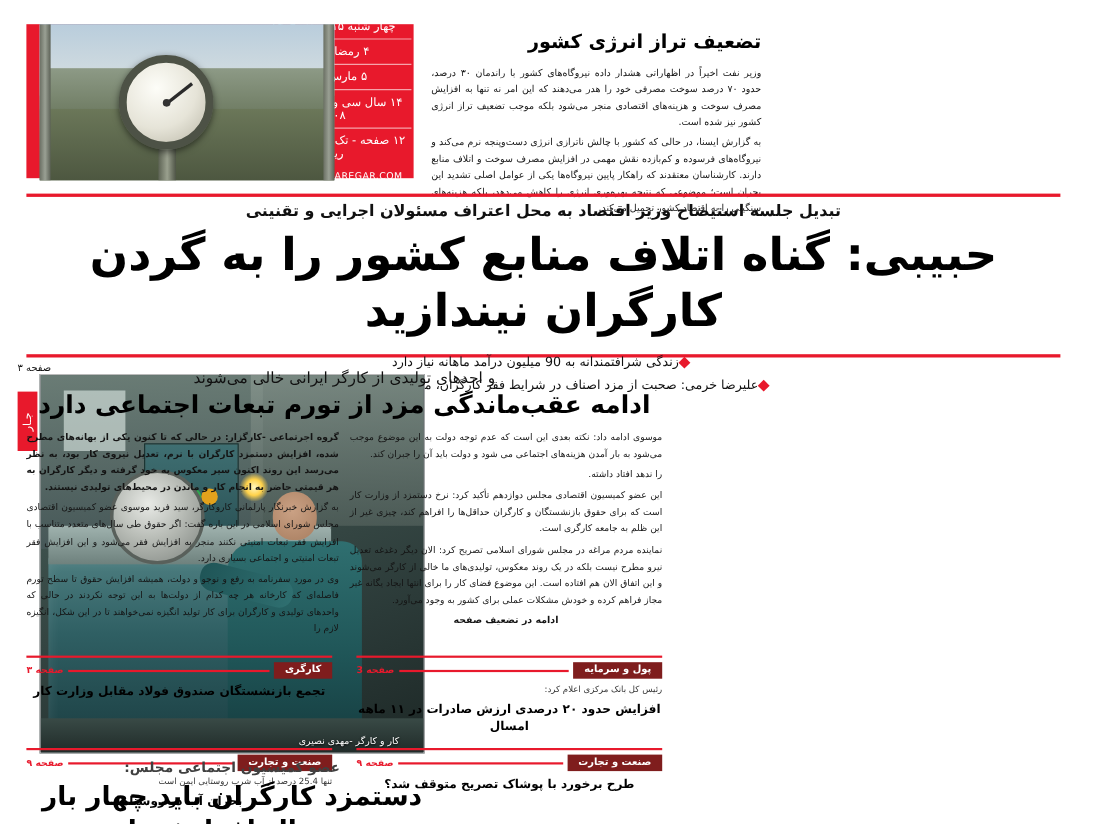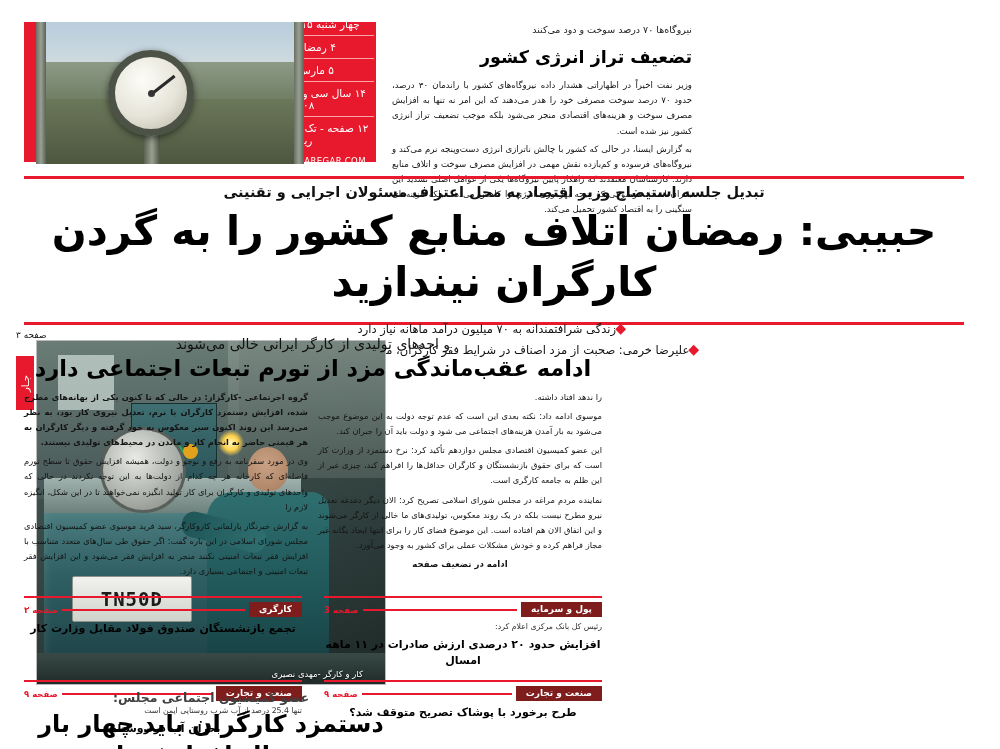--- a/index.html
+++ b/index.html
@@ -330,36 +330,35 @@
     <div class="tp-sky"></div>
     <div class="tp-hill"></div>
     <div class="tp-ground"></div>
     <div class="tp-pipe" style="left:0"></div>
     <div class="tp-pipe" style="right:0"></div>
     <div class="tp-stem"></div>
     <div class="tp-gauge"></div>
   </div>
 
   <div class="top-summary">
-    <div class="ts-kicker">نیروگاه‌ها ۷۰ درصد سوخت و دود می‌کنند</div>
     <div class="ts-title">تضعیف تراز انرژی کشور</div>
     <div class="ts-body">
       <p>وزیر نفت اخیراً در اظهاراتی هشدار داده نیروگاه‌های کشور با راندمان ۳۰ درصد، حدود ۷۰ درصد سوخت مصرفی خود را هدر می‌دهند که این امر نه تنها به افزایش مصرف سوخت و هزینه‌های اقتصادی منجر می‌شود بلکه موجب تضعیف تراز انرژی کشور نیز شده است.</p>
       <p>به گزارش ایسنا، در حالی که کشور با چالش ناترازی انرژی دست‌وپنجه نرم می‌کند و نیروگاه‌های فرسوده و کم‌بازده نقش مهمی در افزایش مصرف سوخت و اتلاف منابع دارند. کارشناسان معتقدند که راهکار پایین نیروگاه‌ها یکی از عوامل اصلی تشدید این بحران است؛ موضوعی که نتیجه بهره‌وری انرژی را کاهش می‌دهد، بلکه هزینه‌های سنگینی را به اقتصاد کشور تحمیل می‌کند.</p>
     </div>
   </div>
 
   <div class="red-rule rr1"></div>
   <div class="red-rule rr2"></div>
 
   <div class="lead">
     <div class="lead-kicker">تبدیل جلسه استیضاح وزیر اقتصاد به محل اعتراف مسئولان اجرایی و تقنینی</div>
-    <div class="lead-title">حبیبی: رمضان اتلاف منابع کشور را به گردن کارگران نیندازید</div>
+    <div class="lead-title">حبیبی: گناه اتلاف منابع کشور را به گردن کارگران نیندازید</div>
     <div class="lead-bullets">
-      <span class="bl"><i class="dia"></i><span>زندگی شرافتمندانه به ۷۰ میلیون درآمد ماهانه نیاز دارد</span></span>
+      <span class="bl"><i class="dia"></i><span>زندگی شرافتمندانه به 90 میلیون درآمد ماهانه نیاز دارد</span></span>
       <span class="bl"><i class="dia"></i><span>علیرضا خرمی: صحبت از مزد اصناف در شرایط فقر کارگران، موضوعی بی‌ربط است</span></span>
     </div>
   </div>
 
   <div class="page-ref">صفحه ۳</div>
   <div class="side-tag">
     <span>جـار</span>
   </div>
 
   <div class="main-photo">
@@ -371,40 +370,39 @@
     <div class="mp-knob1"></div>
     <div class="mp-knob2"></div>
     <div class="mp-knob3"></div>
     <div class="mp-spark"></div>
     <div class="mp-lathe"></div>
     <div class="mp-lathe-top"></div>
     <div class="mp-chuck"></div>
     <div class="mp-worker-body"></div>
     <div class="mp-worker-head"></div>
     <div class="mp-worker-arm"></div>
-    <div class="mp-plate">TN50D</div>
     <div class="mp-floor"></div>
     <div class="mp-caption">کار و کارگر -مهدی نصیری</div>
   </div>
 
   <div class="story-top">
     <div class="st-kicker">و احدهای تولیدی از کارگر ایرانی خالی می‌شوند</div>
     <div class="st-title">ادامه عقب‌ماندگی مزد از تورم تبعات اجتماعی دارد</div>
     <div class="st-cols">
       <div class="st-col">
+        <p>موسوی ادامه داد: نکته بعدی این است که عدم توجه دولت به این موضوع موجب می‌شود به بار آمدن هزینه‌های اجتماعی می شود و دولت باید آن را جبران کند.</p>
         <p>را ندهد افتاد داشته.</p>
-        <p>موسوی ادامه داد: نکته بعدی این است که عدم توجه دولت به این موضوع موجب می‌شود به بار آمدن هزینه‌های اجتماعی می شود و دولت باید آن را جبران کند.</p>
         <p>این عضو کمیسیون اقتصادی مجلس دوازدهم تأکید کرد: نرخ دستمزد از وزارت کار است که برای حقوق بازنشستگان و کارگران حداقل‌ها را افراهم کند، چیزی غیر از این ظلم به جامعه کارگری است.</p>
         <p>نماینده مردم مراغه در مجلس شورای اسلامی تصریح کرد: الان دیگر دغدغه تعدیل نیرو مطرح نیست بلکه در یک روند معکوس، تولیدی‌های ما خالی از کارگر می‌شوند و این اتفاق الان هم افتاده است. این موضوع فضای کار را برای انتها ایجاد یگانه غیر مجاز فراهم کرده و خودش مشکلات عملی برای کشور به وجود می‌آورد.</p>
         <p class="st-more">ادامه در تضعیف صفحه</p>
       </div>
       <div class="st-col">
         <p class="boldlead">گروه اجرتماعی -کارگزار: در حالی که تا کنون یکی از بهانه‌های مطرح شده، افزایش دستمزد کارگران با نرم، تعدیل نیروی کار بود، به نظر می‌رسد این روند اکنون سیر معکوس به خود گرفته و دیگر کارگران به هر قیمتی حاضر به انجام کار و ماندن در محیط‌های تولیدی نیستند.</p>
+        <p>به گزارش خبرنگار پارلمانی کاروکارگر، سید فرید موسوی عضو کمیسیون اقتصادی مجلس شورای اسلامی در این باره گفت: اگر حقوق طی سال‌های متعدد متناسب با افزایش فقر تبعات امنیتی نکنند منجر به افزایش فقر می‌شود و این افزایش فقر تبعات امنیتی و اجتماعی بسیاری دارد.</p>
         <p>وی در مورد سفرنامه به رفع و نوجو و دولت، همیشه افزایش حقوق تا سطح تورم فاصله‌ای که کارخانه هر چه کدام از دولت‌ها به این توجه نکردند در حالی که واحدهای تولیدی و کارگران برای کار تولید انگیزه نمی‌خواهند تا در این شکل، انگیزه لازم را</p>
-        <p>به گزارش خبرنگار پارلمانی کاروکارگر، سید فرید موسوی عضو کمیسیون اقتصادی مجلس شورای اسلامی در این باره گفت: اگر حقوق طی سال‌های متعدد متناسب با افزایش فقر تبعات امنیتی نکنند منجر به افزایش فقر می‌شود و این افزایش فقر تبعات امنیتی و اجتماعی بسیاری دارد.</p>
       </div>
     </div>
   </div>
 
   <div class="card card-a">
     <div class="chip-wrap">
       <span class="chip">پول و سرمایه</span>
       <span class="chip-line"></span>
       <span class="chip-page">صفحه 3</span>
     </div>

